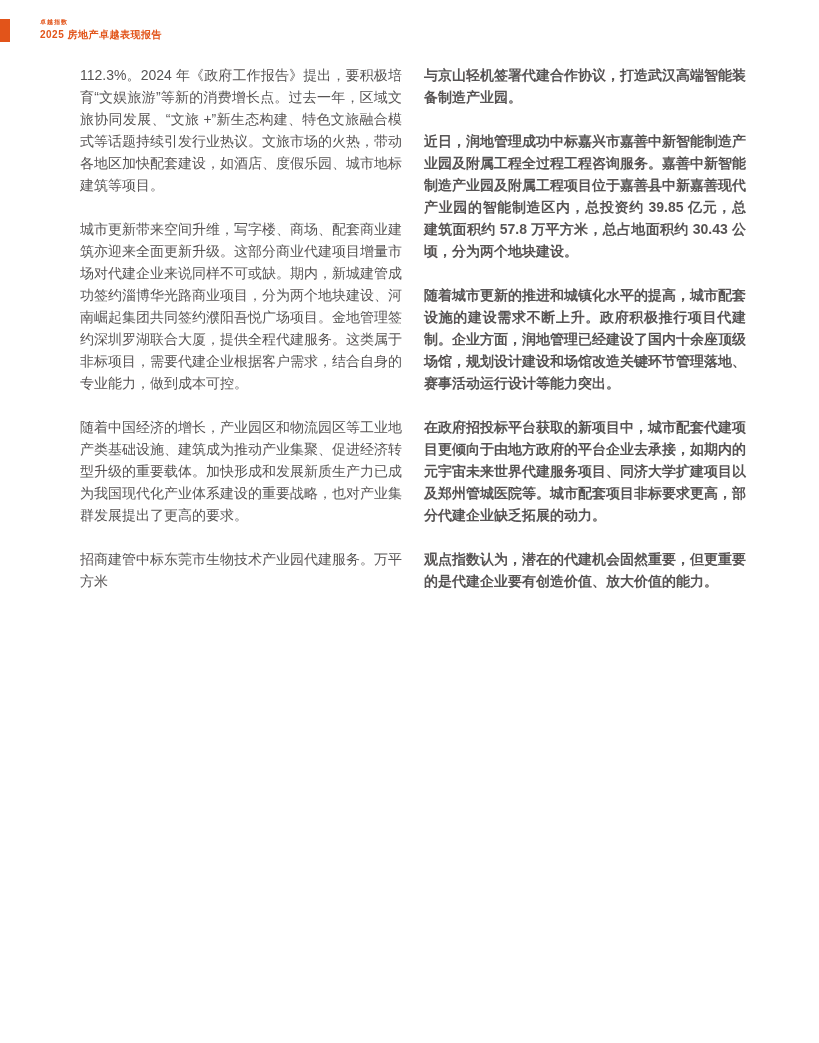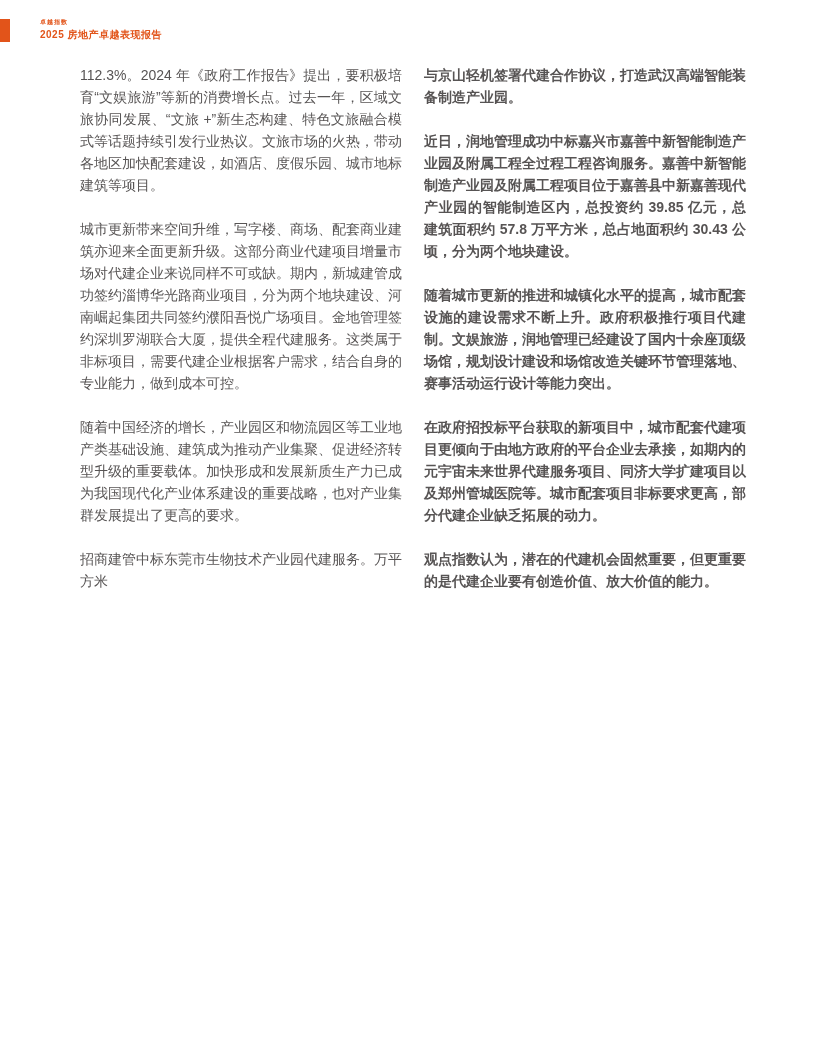--- a/index.html
+++ b/index.html
@@ -83,20 +83,20 @@
   <div class="col col-left">
     <p>112.3%。2024 年《政府工作报告》提出，要积极培育“文娱旅游”等新的消费增长点。过去一年，区域文旅协同发展、“文旅 +”新生态构建、特色文旅融合模式等话题持续引发行业热议。文旅市场的火热，带动各地区加快配套建设，如酒店、度假乐园、城市地标建筑等项目。</p>
     <p>城市更新带来空间升维，写字楼、商场、配套商业建筑亦迎来全面更新升级。这部分商业代建项目增量市场对代建企业来说同样不可或缺。期内，新城建管成功签约淄博华光路商业项目，分为两个地块建设、河南崛起集团共同签约濮阳吾悦广场项目。金地管理签约深圳罗湖联合大厦，提供全程代建服务。这类属于非标项目，需要代建企业根据客户需求，结合自身的专业能力，做到成本可控。</p>
     <p>随着中国经济的增长，产业园区和物流园区等工业地产类基础设施、建筑成为推动产业集聚、促进经济转型升级的重要载体。加快形成和发展新质生产力已成为我国现代化产业体系建设的重要战略，也对产业集群发展提出了更高的要求。</p>
     <p>招商建管中标东莞市生物技术产业园代建服务。万平方米</p>
   </div>
 
   <div class="col col-right">
     <p>与京山轻机签署代建合作协议，打造武汉高端智能装备制造产业园。</p>
     <p>近日，润地管理成功中标嘉兴市嘉善中新智能制造产业园及附属工程全过程工程咨询服务。嘉善中新智能制造产业园及附属工程项目位于嘉善县中新嘉善现代产业园的智能制造区内，总投资约 39.85 亿元，总建筑面积约 57.8 万平方米，总占地面积约 30.43 公顷，分为两个地块建设。</p>
-    <p>随着城市更新的推进和城镇化水平的提高，城市配套设施的建设需求不断上升。政府积极推行项目代建制。文娱旅游，润地管理已经建设了国内十余座顶级场馆，规划设计建设和场馆改造关键环节管理落地、赛事活动运行设计等能力突出。</p>
+    <p>随着城市更新的推进和城镇化水平的提高，城市配套设施的建设需求不断上升。政府积极推行项目代建制。企业方面，润地管理已经建设了国内十余座顶级场馆，规划设计建设和场馆改造关键环节管理落地、赛事活动运行设计等能力突出。</p>
     <p>在政府招投标平台获取的新项目中，城市配套代建项目更倾向于由地方政府的平台企业去承接，如期内的元宇宙未来世界代建服务项目、同济大学扩建项目以及郑州管城医院等。城市配套项目非标要求更高，部分代建企业缺乏拓展的动力。</p>
     <p>观点指数认为，潜在的代建机会固然重要，但更重要的是代建企业要有创造价值、放大价值的能力。</p>
   </div>
 
   <div class="page-number">59</div>
 
 </div>
 
 </body></html>

